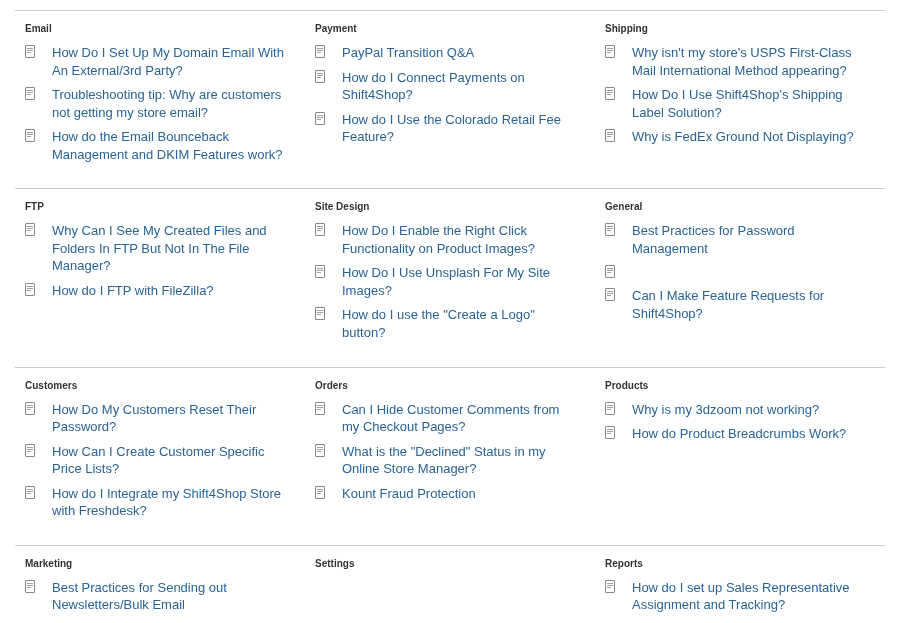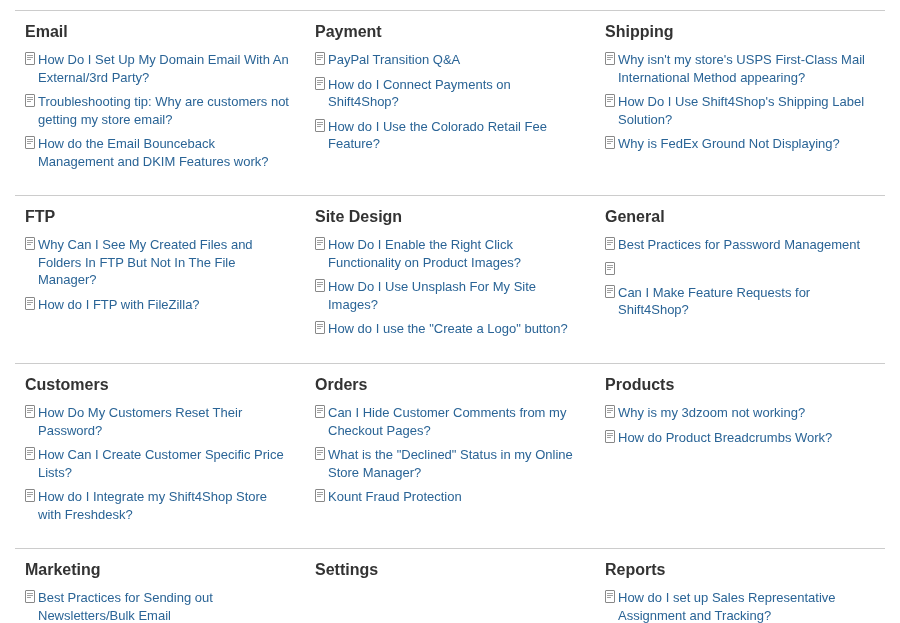--- a/index.html
+++ b/index.html
@@ -13,34 +13,34 @@
     .grid {
       display: grid;
       grid-template-columns: 1fr 1fr 1fr;
       gap: 0;
     }
     .section {
       padding: 12px 15px 18px 10px;
       border-top: 1px solid #ccc;
     }
     .section-title {
-      font-size: 16px;
+      font-size: 10px;
       font-weight: bold;
       color: #333;
       margin-bottom: 10px;
     }
     .link-list {
       list-style: none;
       padding: 0;
     }
     .link-item {
       display: flex;
       align-items: flex-start;
       margin-bottom: 7px;
-      gap: 1px;
+      gap: 15px;
     }
     .doc-icon {
       flex-shrink: 0;
       margin-top: 1px;
       color: #777;
       font-size: 11px;
       display: inline-block;
       width: 12px;
     }
     .link-text {

